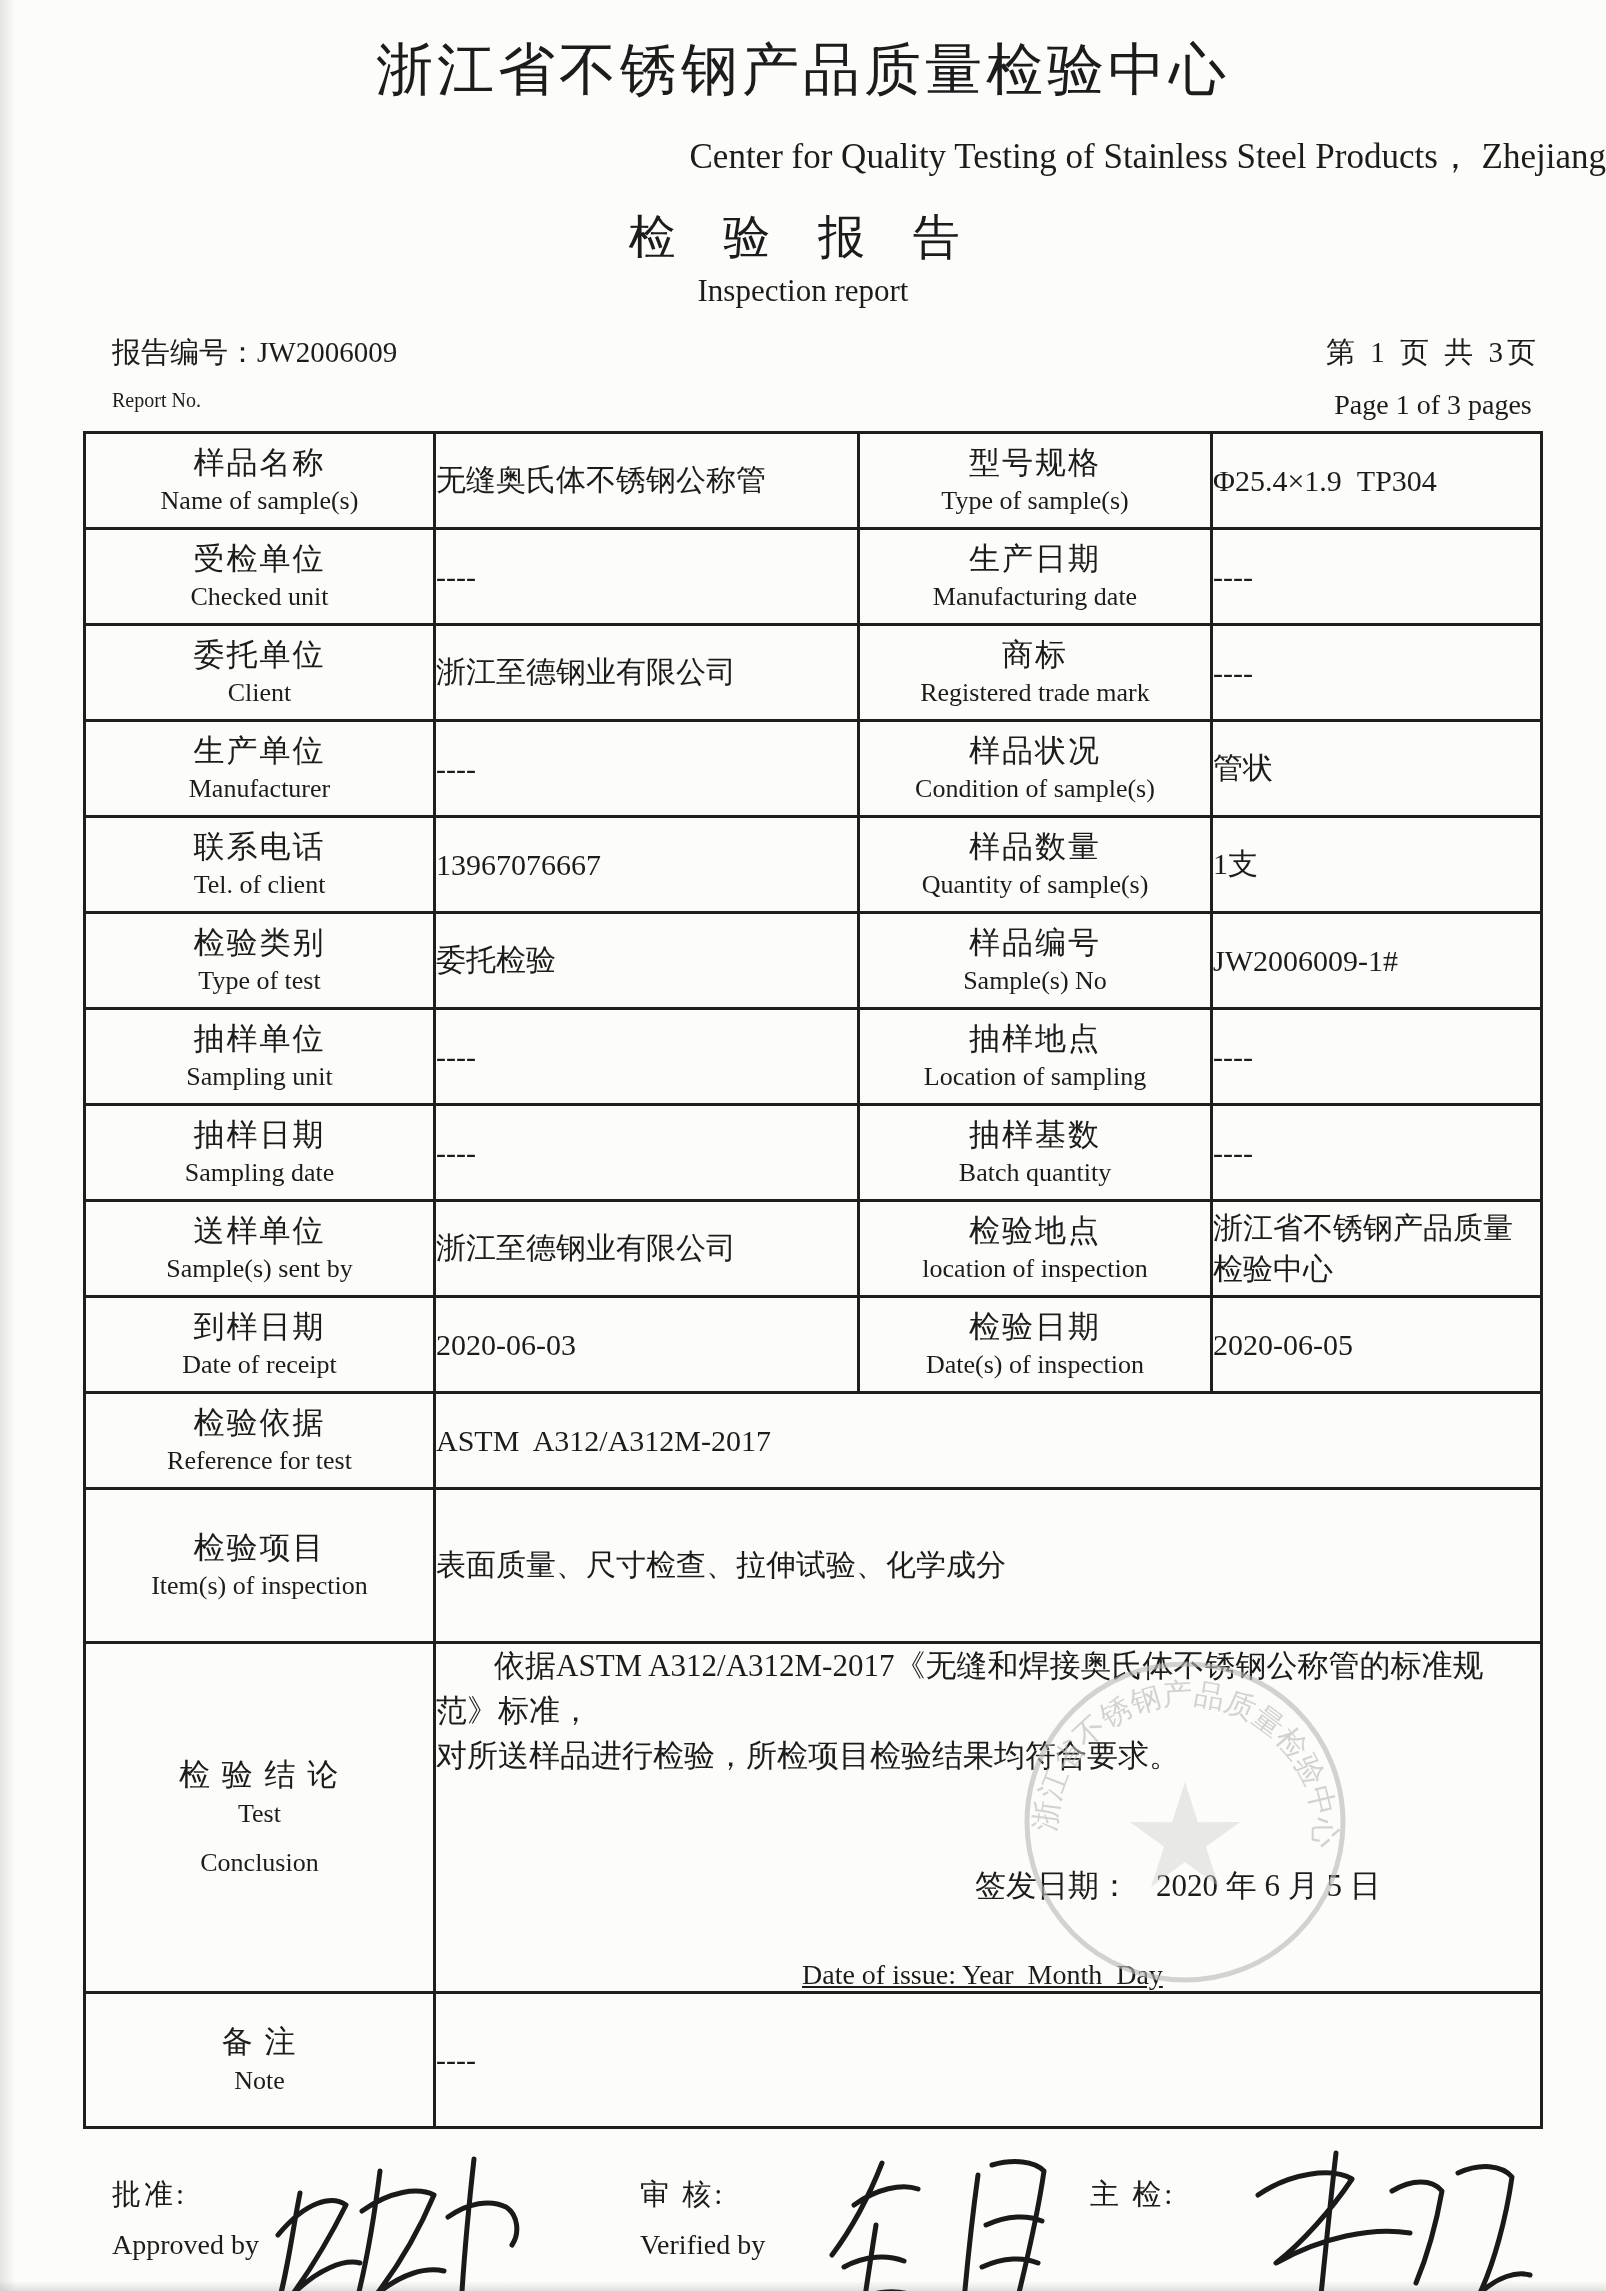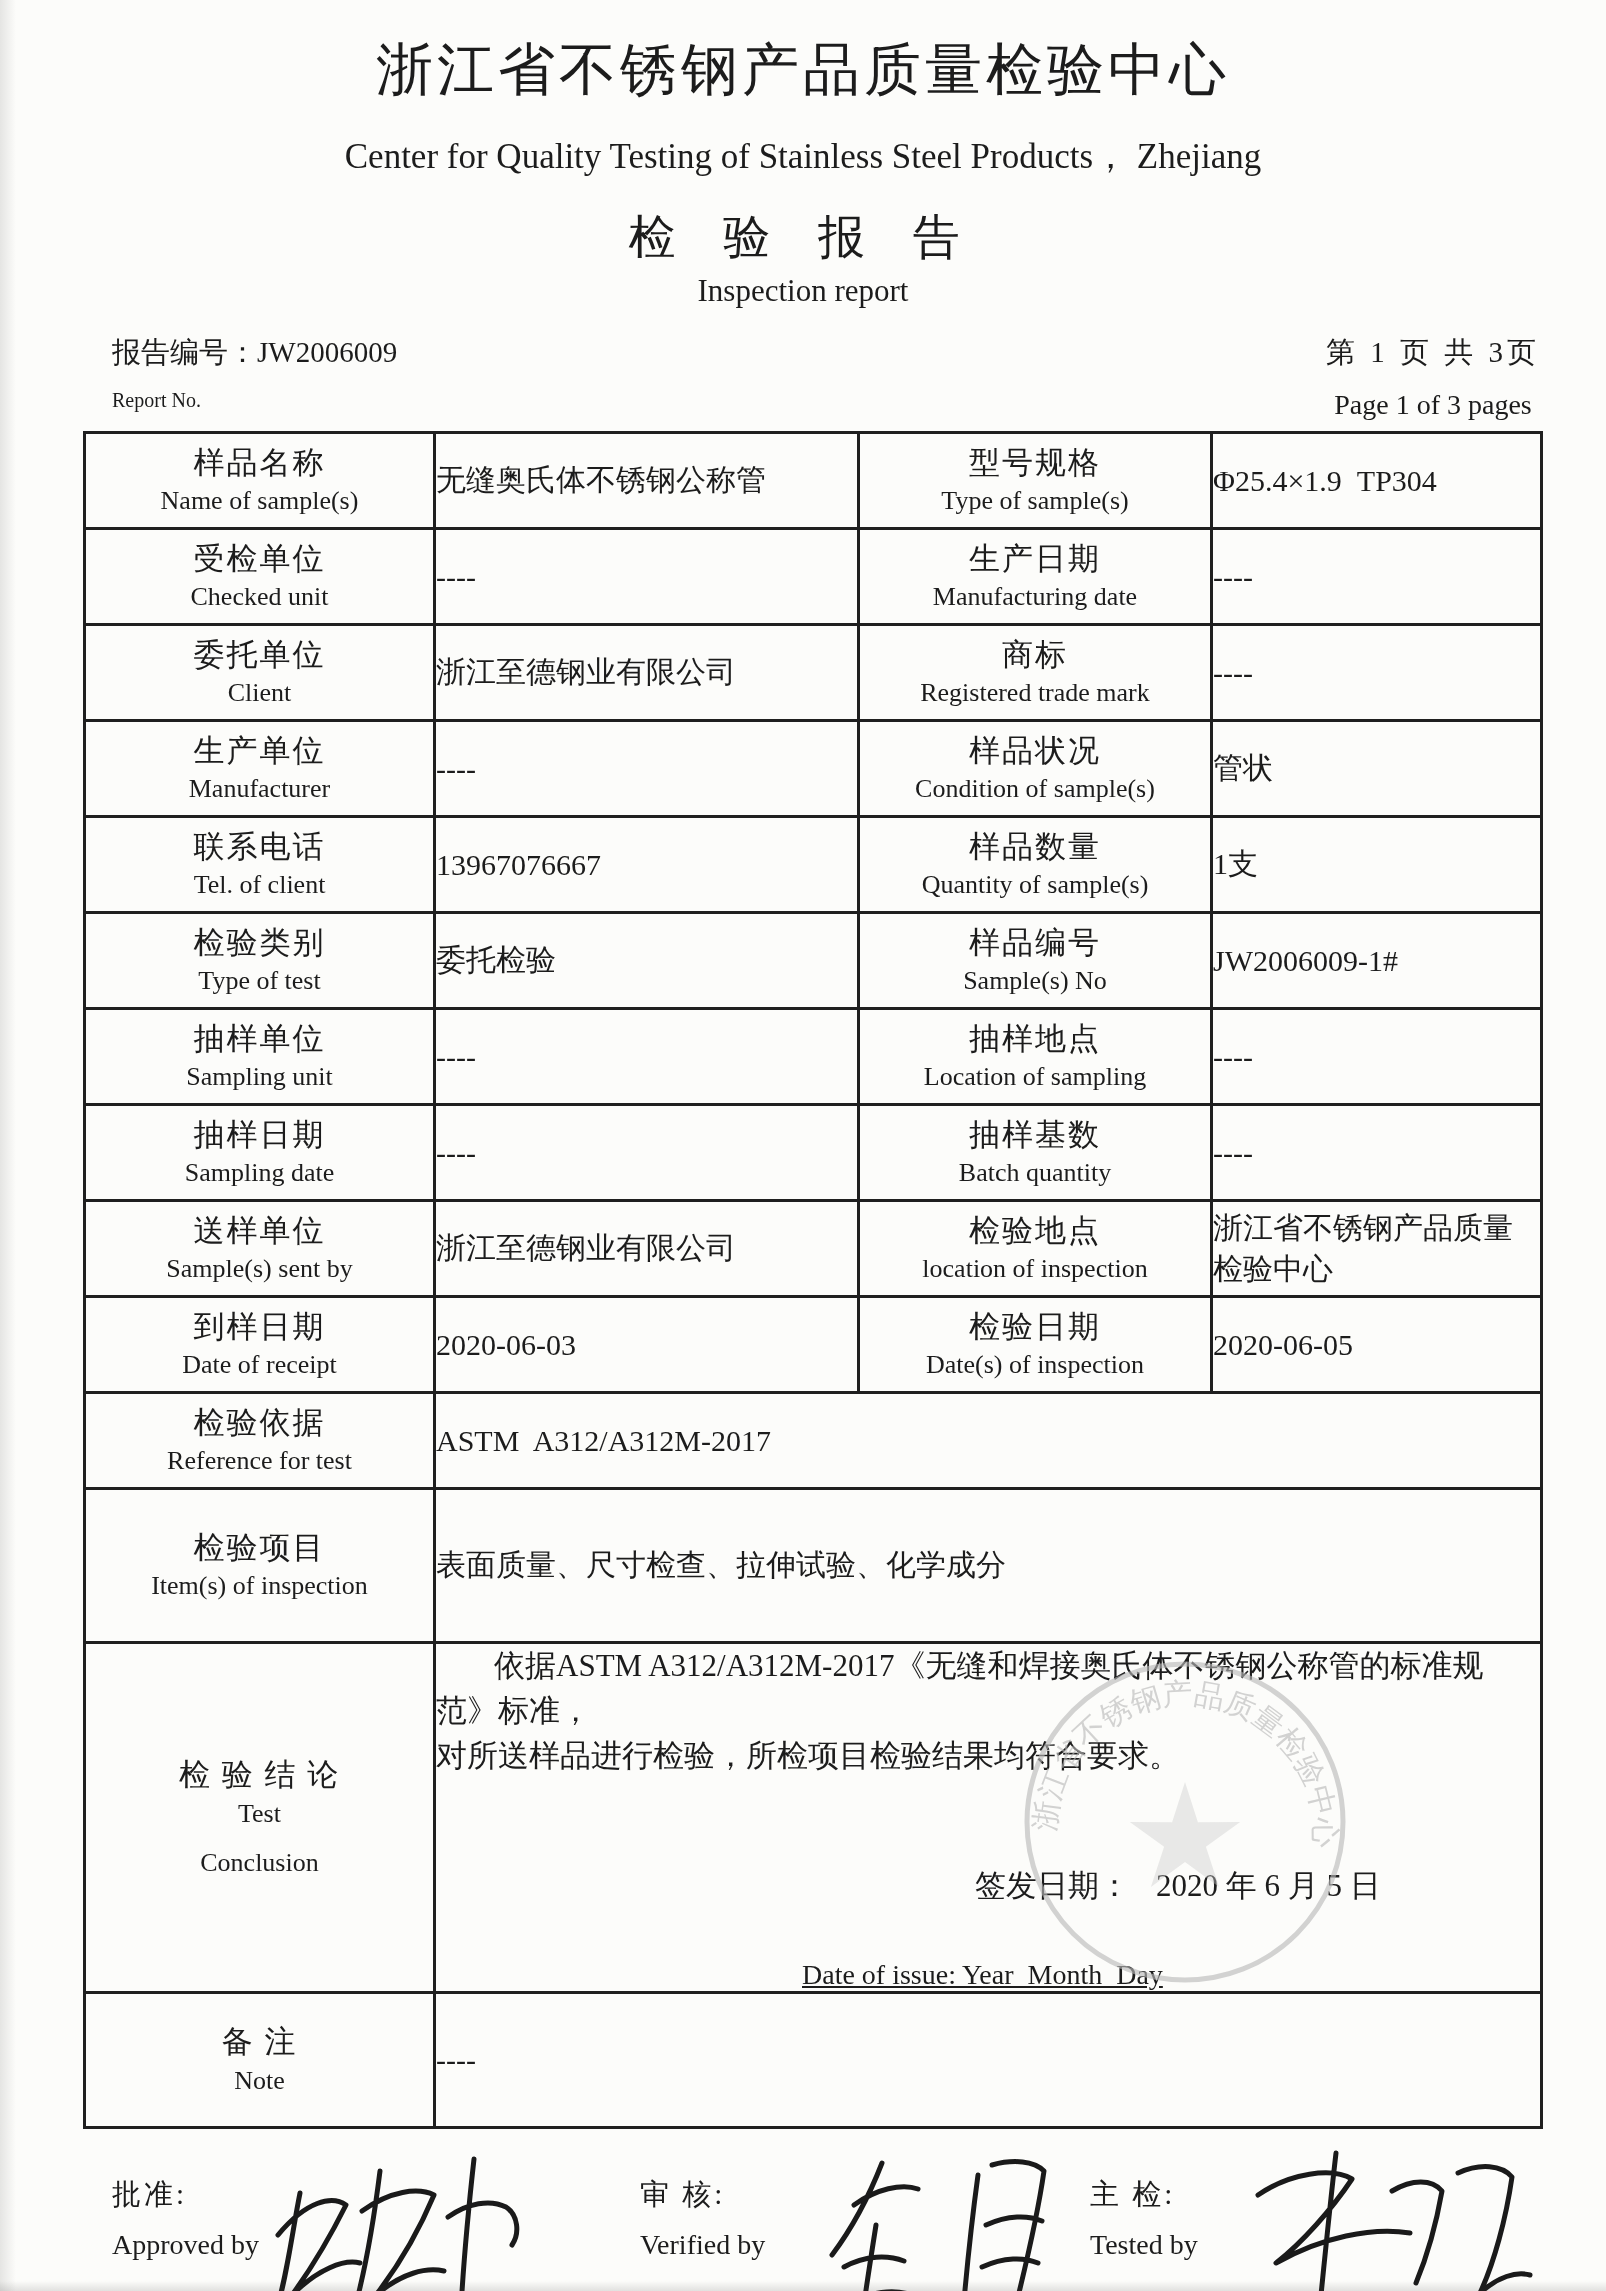--- a/index.html
+++ b/index.html
@@ -8,21 +8,21 @@
     background:#fcfcfa;color:#1c1c1c;overflow:hidden;
     font-family:"Liberation Serif","DejaVu Serif",serif;
   }
   .page::before{content:"";position:absolute;left:0;top:0;width:16px;height:100%;
     background:linear-gradient(to right,rgba(60,60,60,.12),rgba(0,0,0,0));pointer-events:none;}
   .page::after{content:"";position:absolute;left:0;bottom:0;width:100%;height:10px;
     background:linear-gradient(to top,rgba(60,60,60,.14),rgba(0,0,0,0));pointer-events:none;}
 
   
   .h-cn{margin-top:32px;text-align:center;font-size:57px;font-weight:500;letter-spacing:4px;}
-  .h-en{margin-top:24px;text-align:center;font-size:35px;}
+  .h-en{margin-top:24px;text-align:right;font-size:35px;}
   .r-cn{margin-top:26px;text-align:center;font-size:47px;letter-spacing:18px;font-weight:500;}
   .r-en{margin-top:4px;text-align:center;font-size:31px;}
 
   .no-row{display:flex;justify-content:space-between;margin:24px 66px 0 112px;}
   .no-left  .l1{font-size:29px;text-align:right;}
   .no-left  .l2{font-size:20px;margin-top:16px;}
   .no-right{text-align:center;}
   .no-right .l1{font-size:29px;letter-spacing:4px;}
   .no-right .l2{font-size:28px;margin-top:16px;}
 
@@ -282,21 +282,20 @@
     <div class="sig sig2">
       <div class="s-cn">审 核:</div>
       <div class="s-en">Verified by</div>
       <svg class="handwriting" width="280" height="220" viewBox="0 0 280 220">
         <path d="M62,30 C48,66 30,98 12,122 M34,72 C56,56 82,50 98,56 M56,92 C50,130 44,168 40,200 M24,134 C46,122 68,122 84,128 M28,172 C50,158 74,156 92,162"></path>
         <path d="M158,42 C152,86 146,142 142,192 M172,32 C194,26 214,28 224,38 C218,80 206,132 194,180 M166,92 C188,82 208,82 222,88 M162,134 C184,124 204,124 218,130 M154,192 C182,176 212,172 234,180"></path>
       </svg>
     </div>
     <div class="sig sig3">
       <div class="s-cn">主 检:</div>
-      <div class="s-en">Tested by</div>
       <svg class="handwriting" width="300" height="200" viewBox="0 0 300 200">
         <path d="M18,62 C50,40 92,34 112,46 C92,76 62,110 36,130 C82,104 132,94 170,100 M96,20 C90,72 84,132 80,172"></path>
         <path d="M152,58 C172,46 192,46 202,58 C196,92 186,126 176,150"></path>
         <path d="M218,40 C240,30 262,32 272,44 C266,86 254,130 240,160 C258,144 276,138 290,142"></path>
       </svg>
     </div>
   </div>
 
 </div>
 

